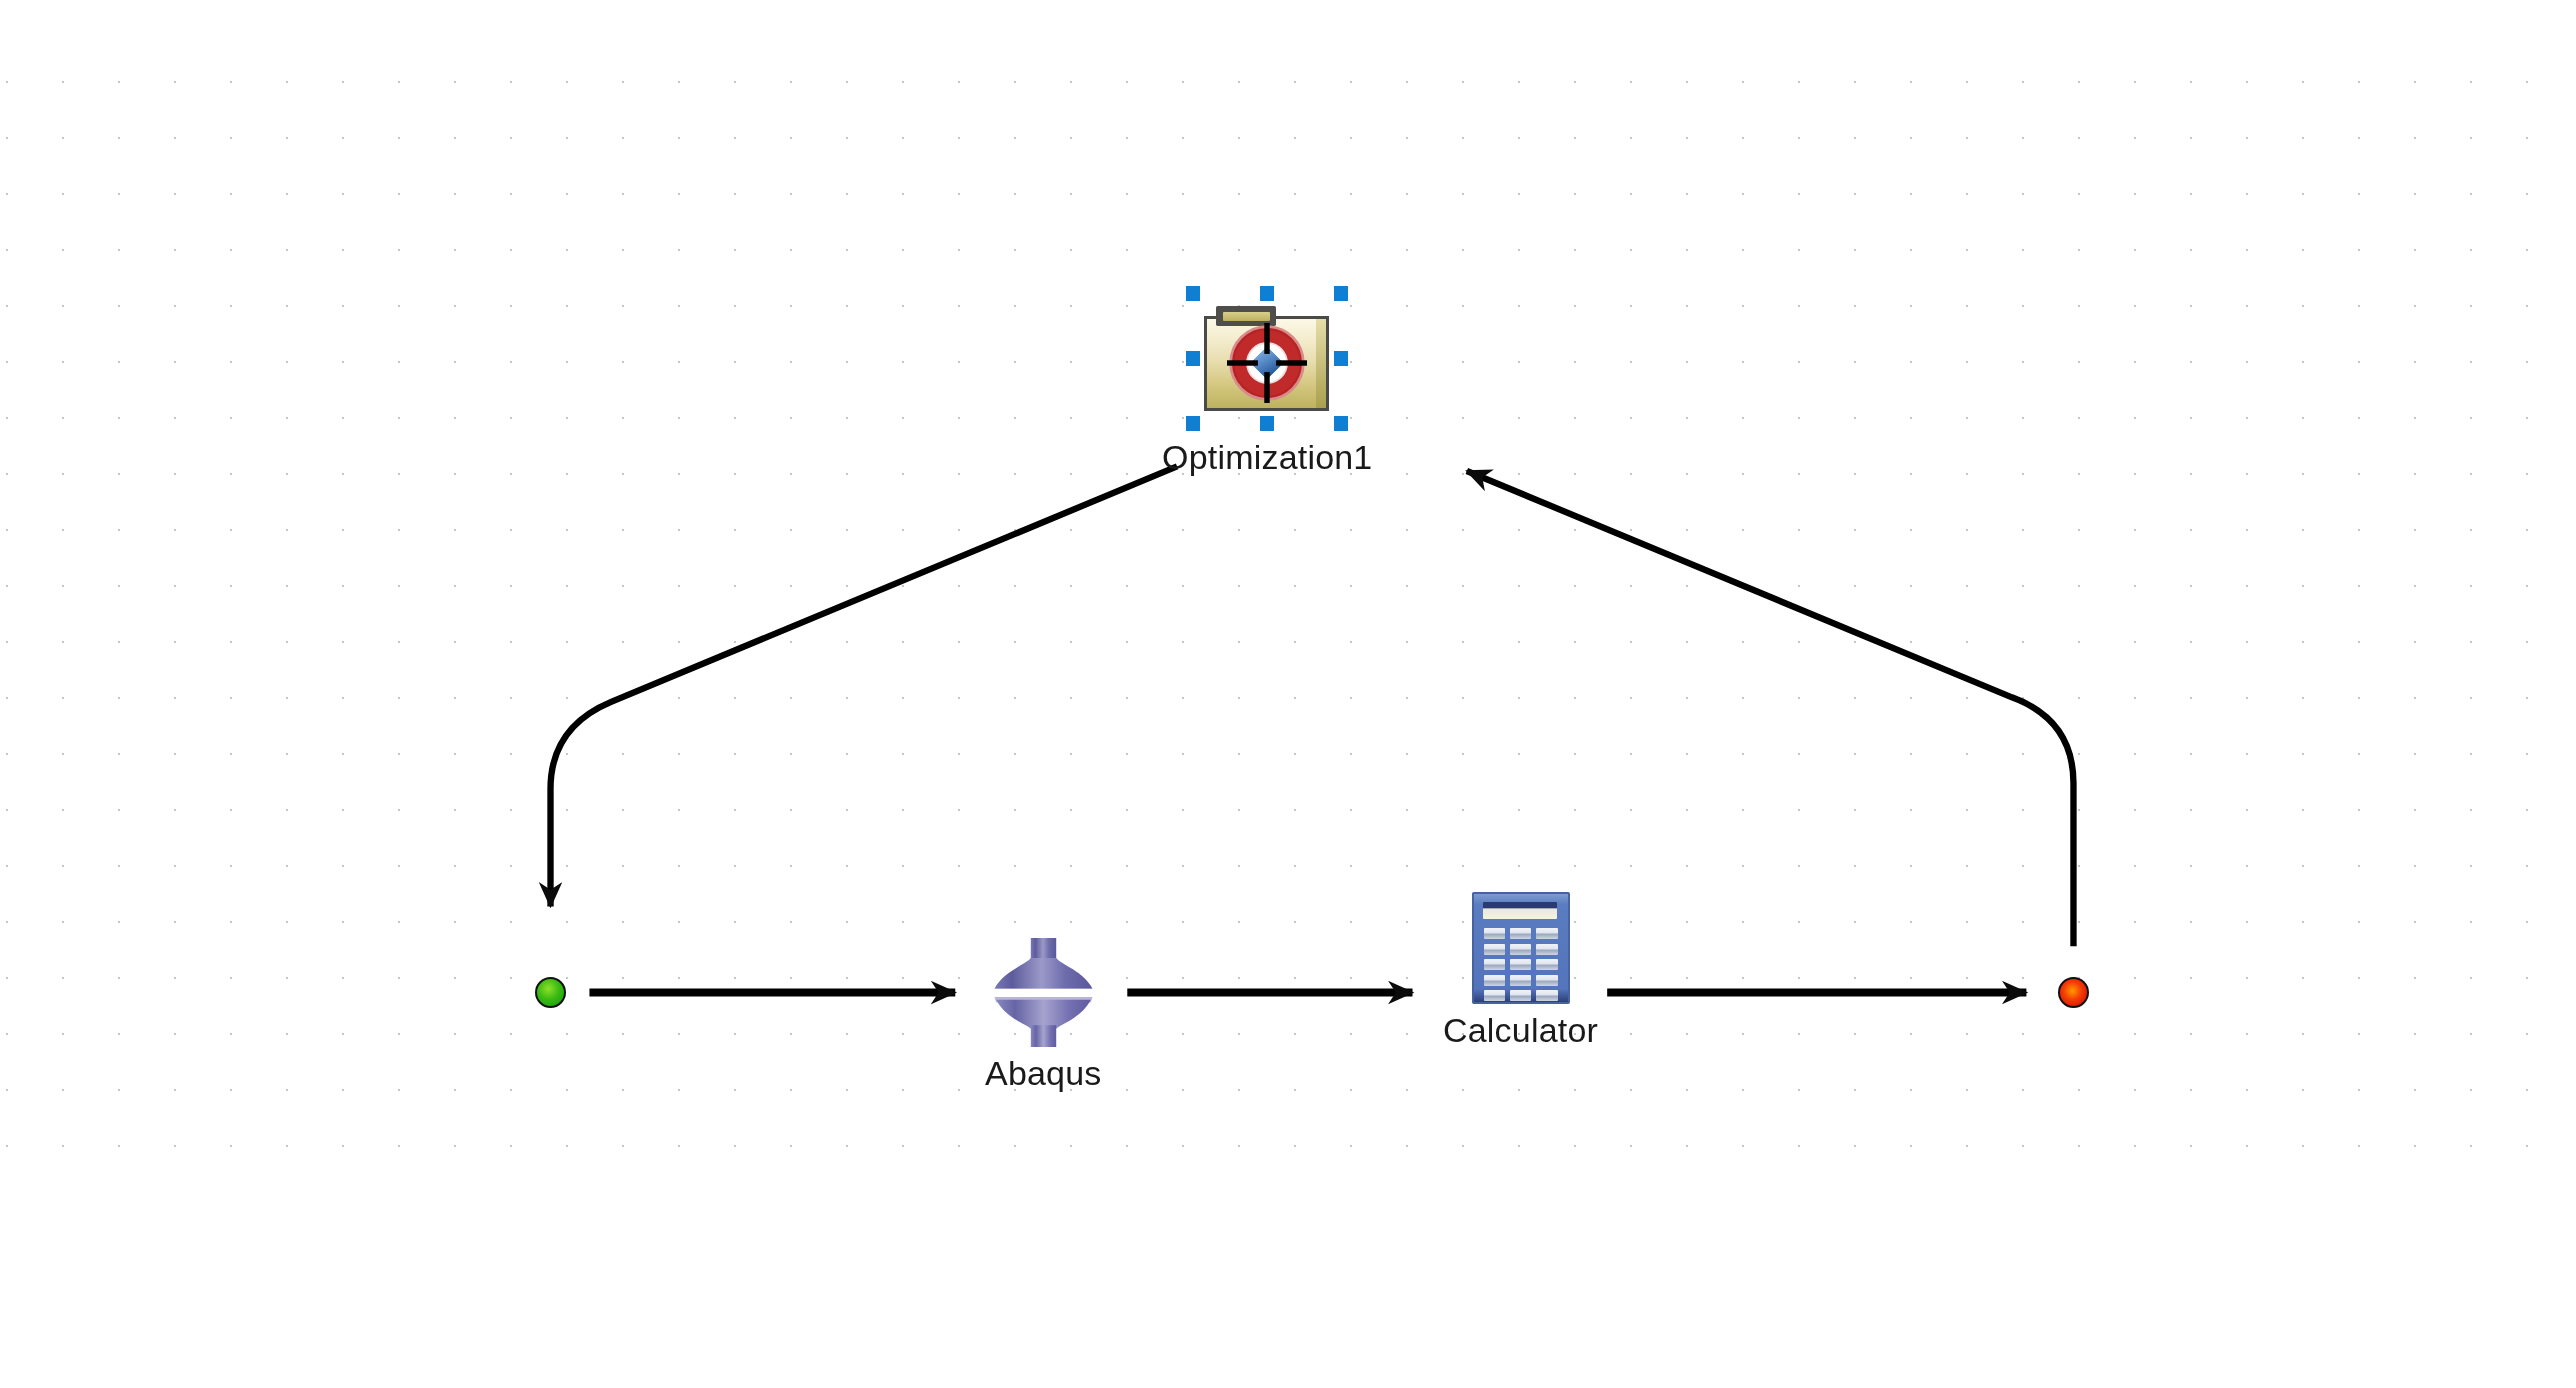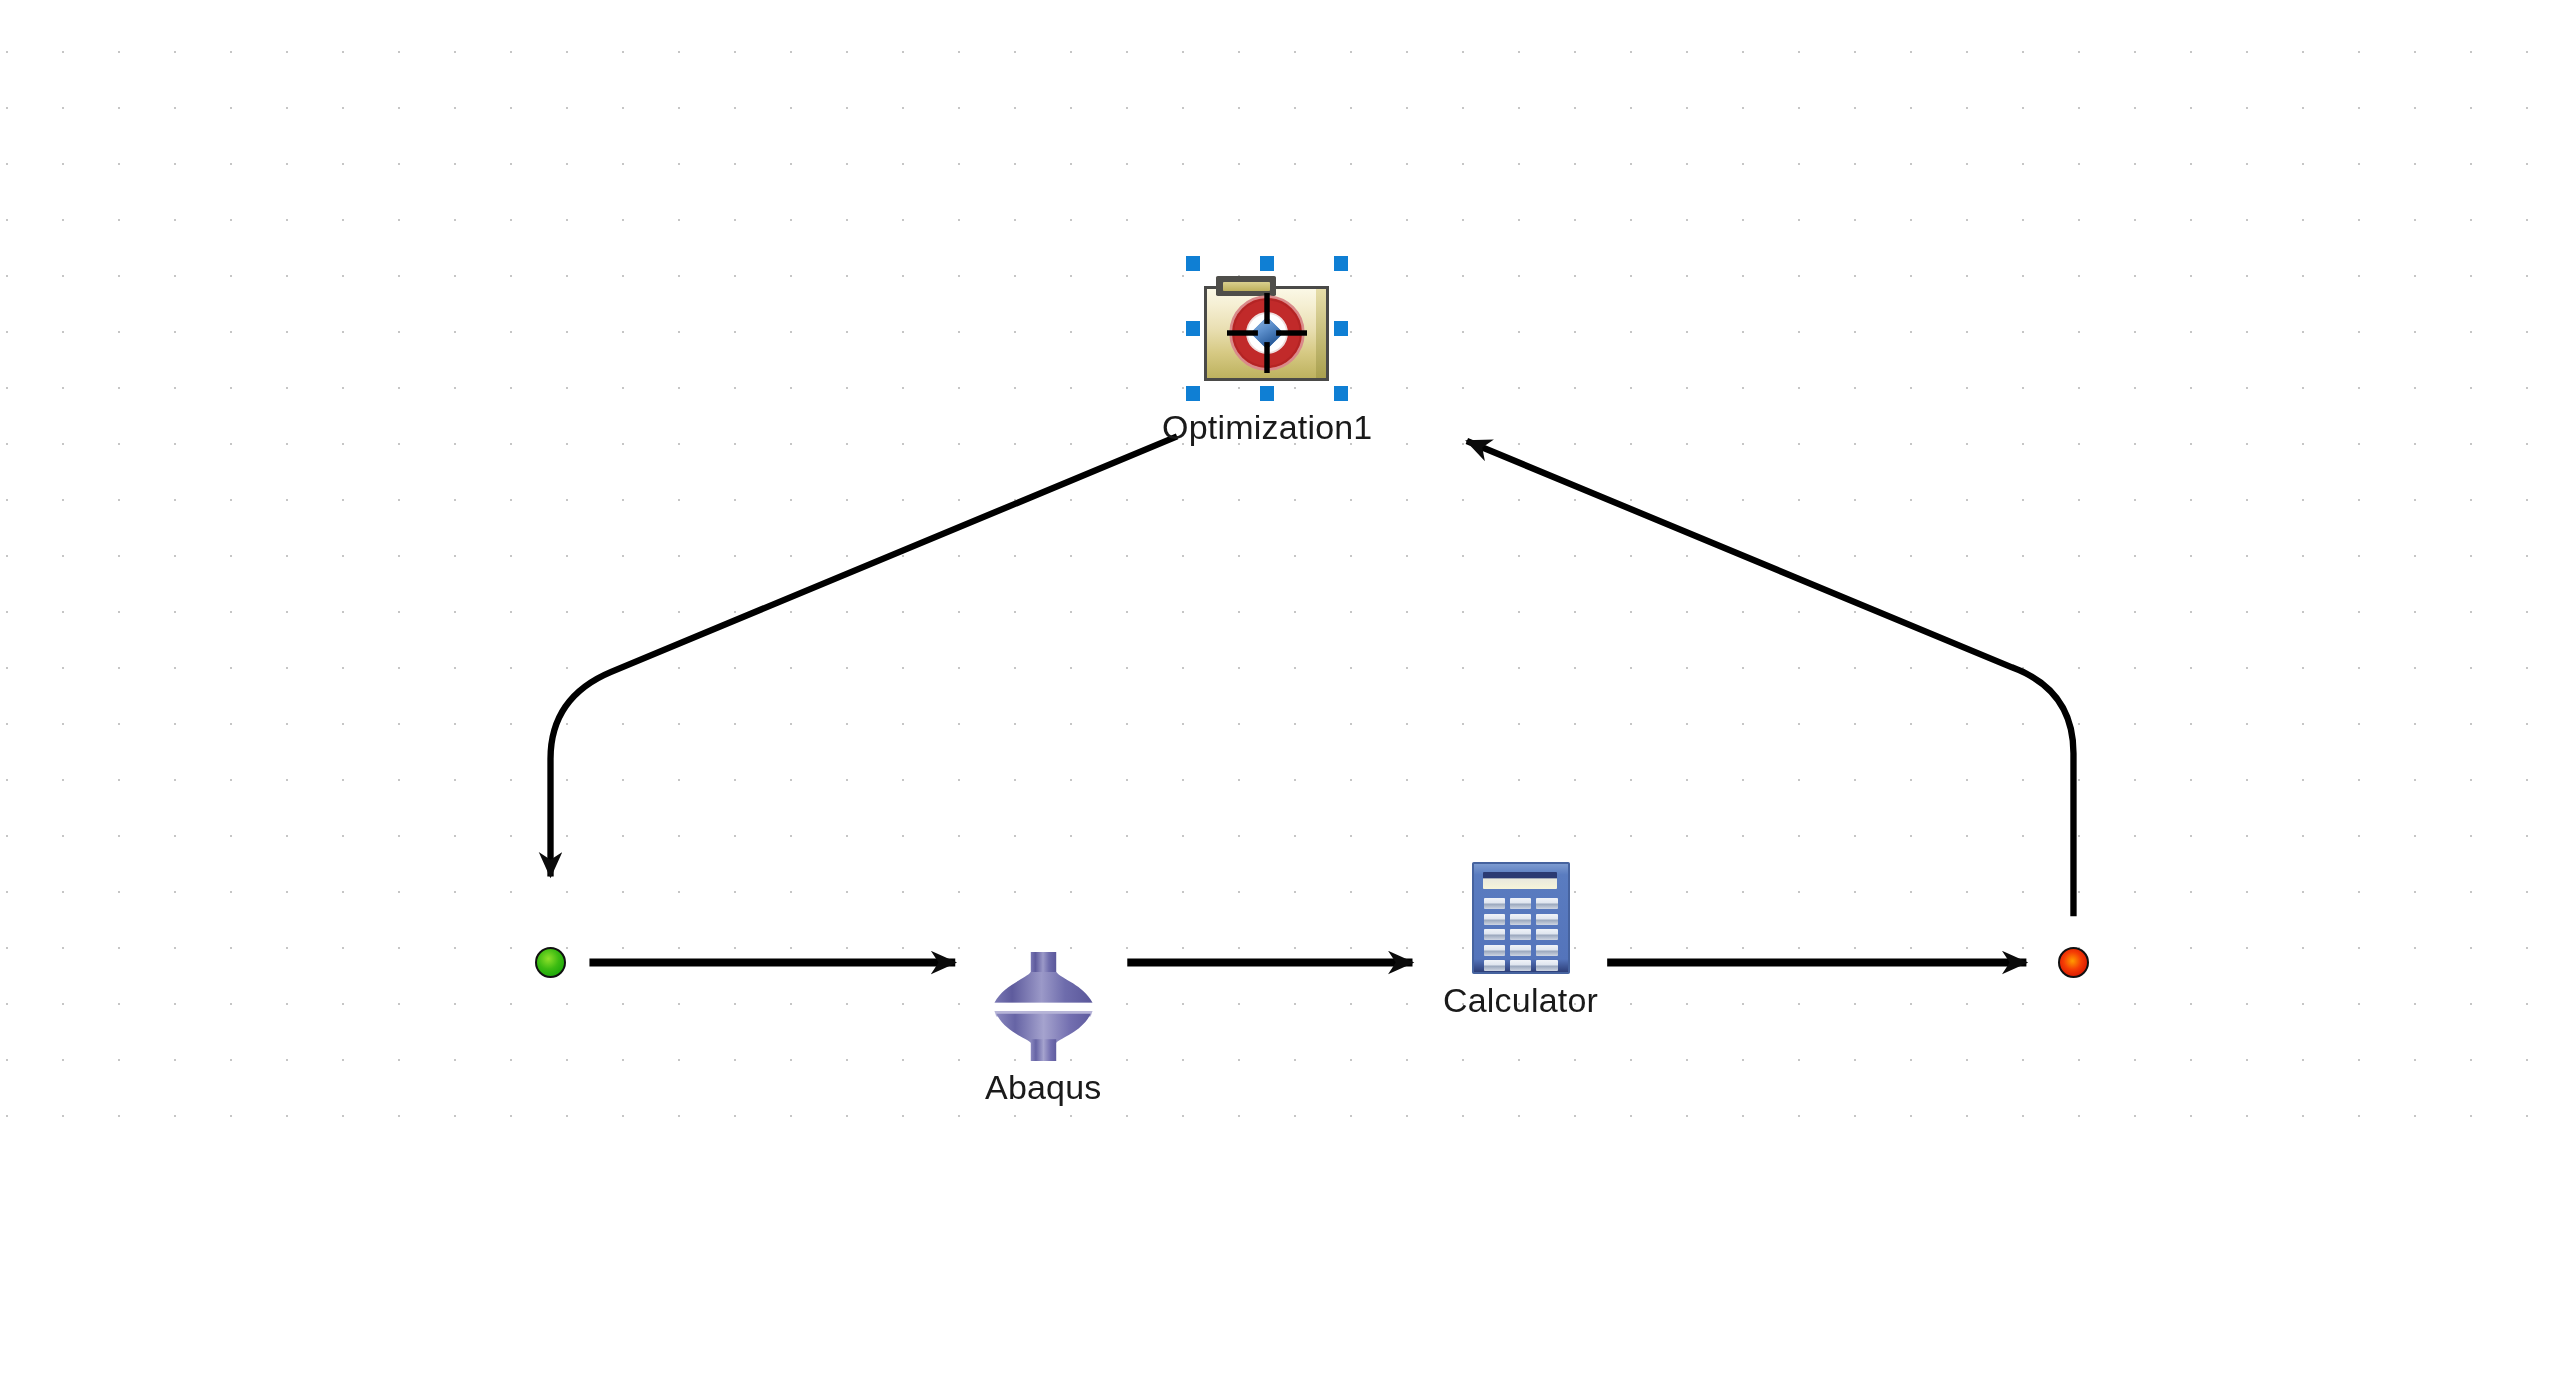--- a/index.html
+++ b/index.html
@@ -14,20 +14,21 @@
   #canvas {
     position: relative;
     width: 2576px;
     height: 1120px;
     background-color: #ffffff;
     background-image:
       radial-gradient(circle at 0.9px 0.9px, #c6c6c6 1.3px, rgba(0,0,0,0) 1.4px);
     background-size: 56px 56px;
     background-position: 62px 51px;
     overflow: hidden;
+    margin-top: 30px;
   }
 
   .edges-layer {
     position: absolute;
     left: 0;
     top: 0;
     width: 2576px;
     height: 1389px;
     pointer-events: none;
   }
@@ -253,21 +254,21 @@
         </svg>
       </div>
     </div>
     <div class="node-label">Optimization1</div>
   </div>
 
   <div class="node" style="left:535px; top:947px;">
     <div class="term-dot term-green"></div>
   </div>
 
-  <div class="node" style="left:985px; top:952px;justify-content:center;">
+  <div class="node" style="left:985px; top:908px;justify-content:center;">
     <svg class="abaqus-icon" viewBox="0 0 120 120">
       <defs>
         <linearGradient id="ab1" x1="0" y1="0" x2="1" y2="0">
           <stop offset="0%" stop-color="#7a78b4"></stop>
           <stop offset="18%" stop-color="#5e5b9d"></stop>
           <stop offset="48%" stop-color="#9b99c8"></stop>
           <stop offset="72%" stop-color="#6e6cac"></stop>
           <stop offset="100%" stop-color="#5a579a"></stop>
         </linearGradient>
         <linearGradient id="ab2" x1="0" y1="0" x2="1" y2="0">

